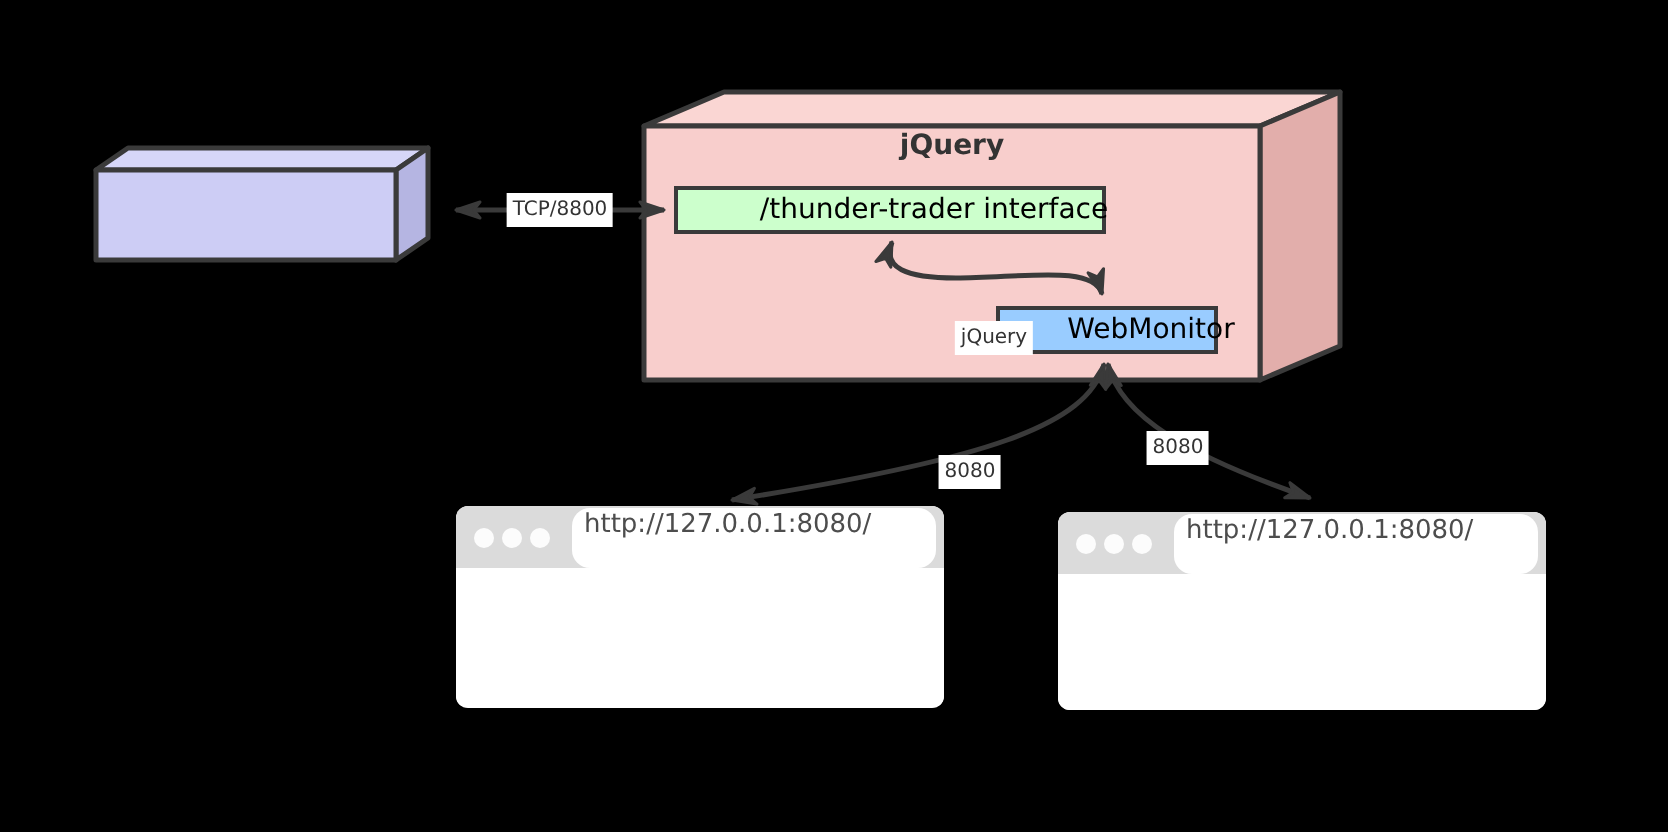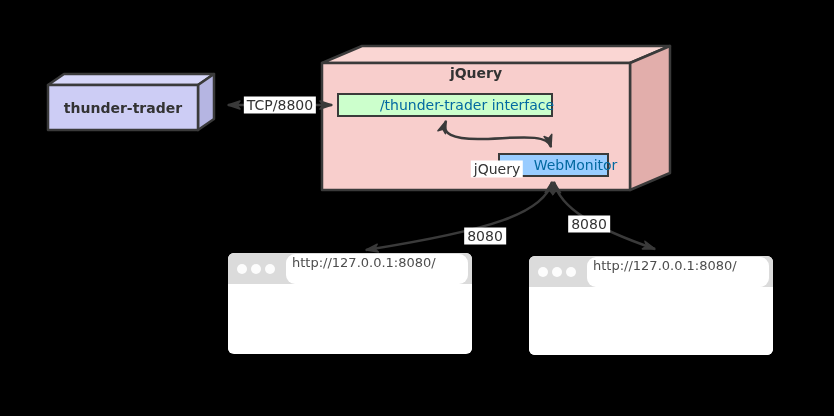--- a/index.html
+++ b/index.html
@@ -8,27 +8,27 @@
     font-family:"DejaVu Sans","Liberation Sans",sans-serif;
   }
   .canvas svg{position:absolute;left:0;top:0;}
   .node-label{
     position:absolute;transform:translate(-50%,-50%);
     font-weight:bold;font-size:14px;color:#333;white-space:nowrap;
   }
   .inner-box{
     position:absolute;box-sizing:border-box;border:2px solid #3a3a3a;
     display:flex;align-items:center;justify-content:center;
-    font-size:14px;color:#0369a1;white-space:nowrap;padding-left:44px;
+    font-size:14px;color:#000000;white-space:nowrap;padding-left:44px;
   }
   .iface{background:#ccffcc;}
   .webmon{background:#99ccff;}
   .edge-label{
     position:absolute;transform:translate(-50%,-50%);
-    background:#ffffff;color:#333;font-size:14px;line-height:17px;
+    background:#ffffff;color:#333;font-size:10px;line-height:17px;
     padding:0 3px;white-space:nowrap;
   }
   .browser{
     position:absolute;border-radius:6px;background:#ffffff;overflow:hidden;
   }
   .titlebar{
     height:31px;background:#dbdbdb;display:flex;align-items:center;
     padding:0 0 0 9px;
   }
   .dot{
@@ -71,21 +71,20 @@
 
     <path d="M228,105 L332,105" fill="none" stroke="#3a3a3a" stroke-width="2.5" marker-start="url(#arrowStart)" marker-end="url(#arrowEnd)"></path>
 
     <path d="M446,121 C441,134 453,139 478,139 C510,139 547,132 551,147" fill="none" stroke="#3a3a3a" stroke-width="2.5" marker-start="url(#arrowStart)" marker-end="url(#arrowEnd)"></path>
 
     <path d="M552,182 C544,213 492,230 366,250" fill="none" stroke="#3a3a3a" stroke-width="2.5" marker-start="url(#arrowStart)" marker-end="url(#arrowEnd)"></path>
 
     <path d="M554,182 C560,208 594,228 655,249" fill="none" stroke="#3a3a3a" stroke-width="2.5" marker-start="url(#arrowStart)" marker-end="url(#arrowEnd)"></path>
   </svg>
 
-  <div class="node-label" style="left:123px;top:108px;">thunder-trader</div>
 
   <div class="node-label" style="left:476px;top:73px;">jQuery</div>
 
   <div class="inner-box iface" style="left:337px;top:93px;width:216px;height:24px;">
     <span>/thunder-trader interface</span>
   </div>
 
   <div class="inner-box webmon" style="left:498px;top:153px;width:111px;height:24px;">
     <span>WebMonitor</span>
   </div>

